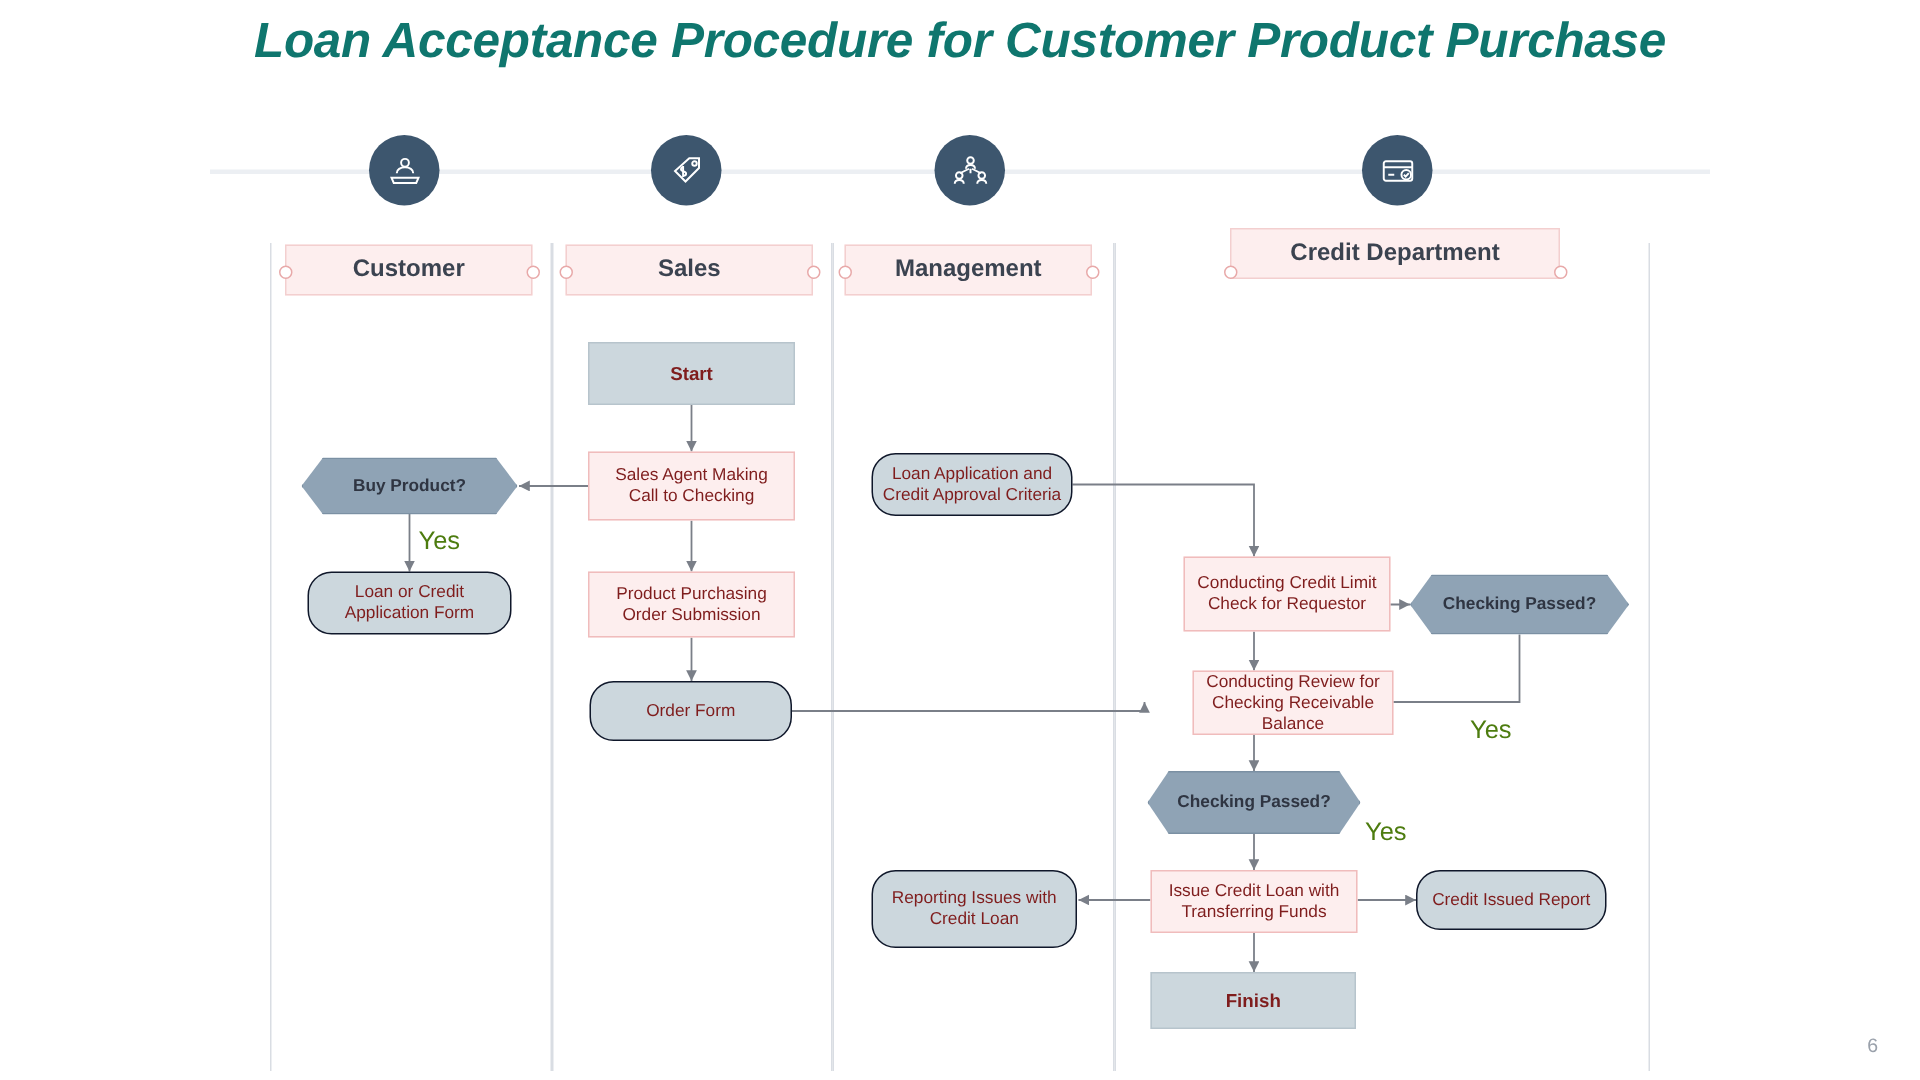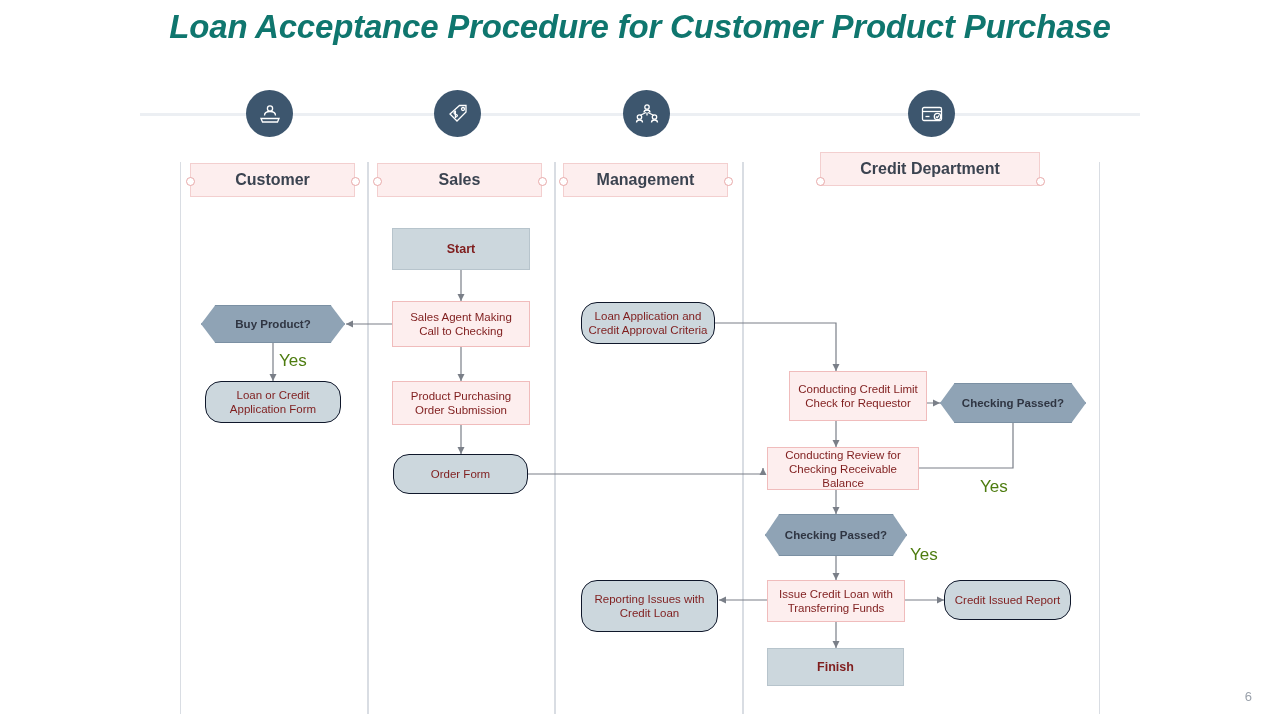--- a/index.html
+++ b/index.html
@@ -182,21 +182,21 @@
 <div class="node rect-pink" style="left:392px;top:381px;width:138px;height:44px;padding:0 6px;">Product Purchasing Order Submission</div>
 
 <div class="node round-grey" style="left:393px;top:454px;width:135px;height:40px;">Order Form</div>
 
 <div class="node round-grey" style="left:581px;top:302px;width:134px;height:42px;padding:0 6px;">Loan Application and Credit Approval Criteria</div>
 
 <div class="node rect-pink" style="left:767px;top:371px;width:138px;height:50px;padding:0 6px;margin-left:22px;">Conducting Credit Limit Check for Requestor</div>
 
 <div class="node hexagon" style="left:940px;top:383px;width:146px;height:40px;">Checking Passed?</div>
 
-<div class="node rect-pink" style="left:767px;top:447px;width:152px;height:43px;padding:0 5px;">Conducting Review for Checking Receivable Balance</div>
+<div class="node rect-pink" style="left:795px;top:447px;width:134px;height:43px;padding:0 5px;">Conducting Review for Checking Receivable Balance</div>
 
 <div class="node hexagon" style="left:765px;top:514px;width:142px;height:42px;">Checking Passed?</div>
 
 <div class="node rect-pink" style="left:767px;top:580px;width:138px;height:42px;padding:0 5px;">Issue Credit Loan with Transferring Funds</div>
 
 <div class="node round-grey" style="left:581px;top:580px;width:137px;height:52px;padding:4px 6px;">Reporting Issues with Credit Loan</div>
 
 <div class="node round-grey" style="left:944px;top:580px;width:127px;height:40px;padding:0 6px;">Credit Issued Report</div>
 
 <div class="node rect-grey" style="left:767px;top:648px;width:137px;height:38px;">Finish</div>

